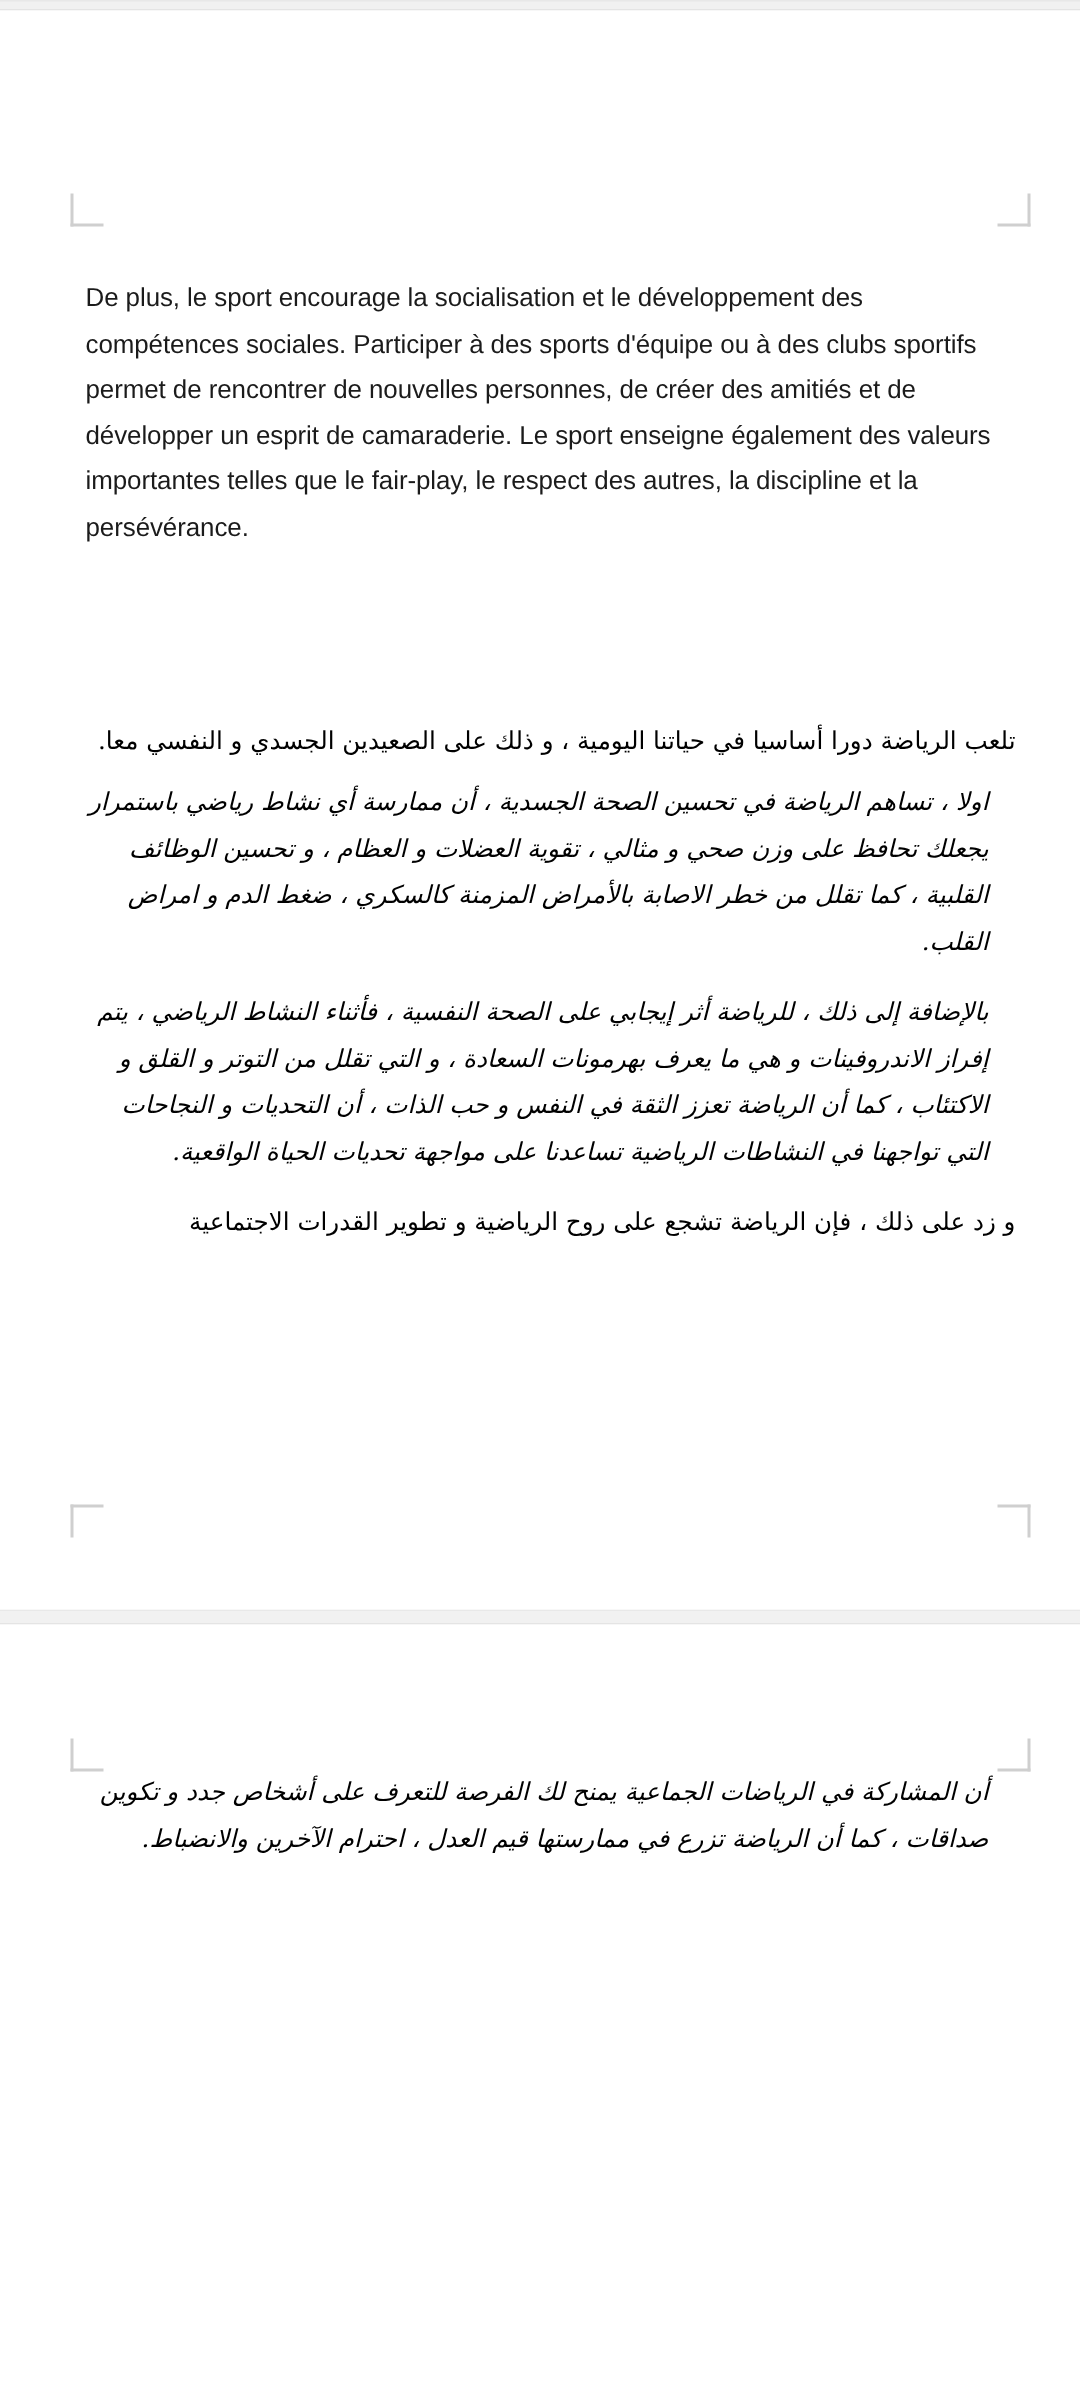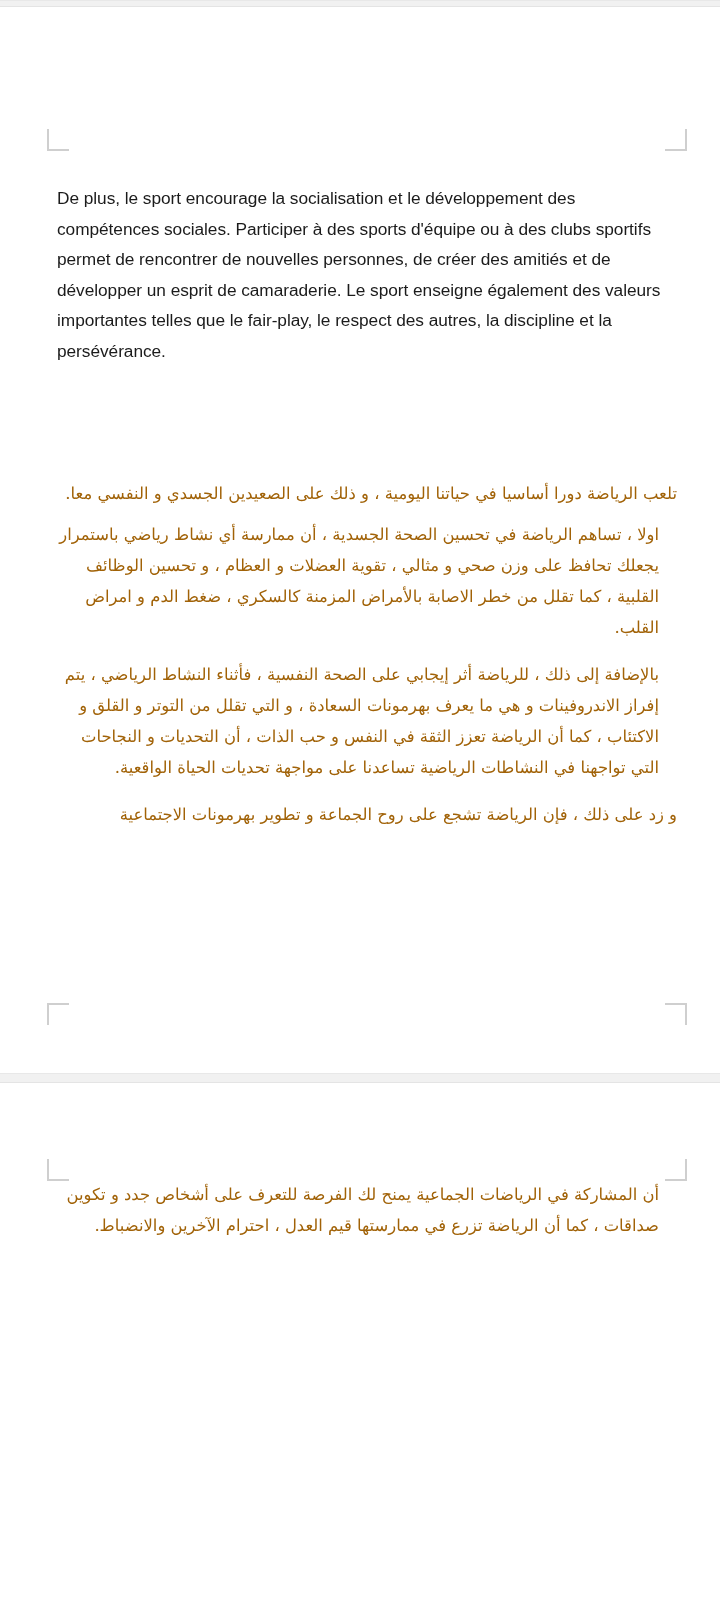--- a/index.html
+++ b/index.html
@@ -73,27 +73,28 @@
     direction: ltr;
     text-align: left;
     letter-spacing: -0.05px;
   }
 
   p.arabic {
     margin: 0;
     font-family: "DejaVu Serif", "Liberation Serif", serif;
     font-size: 16.4px;
     line-height: 31px;
-    color: #a16207;
+    color: #000000;
     direction: rtl;
     text-align: right;
     unicode-bidi: isolate;
   }
   p.arabic.indented {
     padding-right: 18px;
+    font-style: italic;
   }
 
   .sp-lg { height: 56px; }
   .sp-md { height: 16px; }
   .sp-sm { height: 10px; }
 </style>
 </head>
 <body>
 
 <div class="doc-viewport">
@@ -121,21 +122,21 @@
       <div class="sp-sm"></div>
 
       <p class="arabic indented">اولا ، تساهم الرياضة في تحسين الصحة الجسدية ، أن ممارسة أي نشاط رياضي باستمرار يجعلك تحافظ على وزن صحي و مثالي ،  تقوية العضلات و العظام ، و تحسين الوظائف القلبية ،  كما تقلل من خطر الاصابة بالأمراض المزمنة كالسكري ، ضغط الدم و امراض القلب.</p>
 
       <div class="sp-md"></div>
 
       <p class="arabic indented">بالإضافة إلى ذلك ،  للرياضة أثر إيجابي على الصحة النفسية ، فأثناء النشاط الرياضي ، يتم إفراز الاندروفينات و هي ما يعرف بهرمونات السعادة ، و التي تقلل من التوتر و القلق و الاكتئاب ، كما أن الرياضة تعزز الثقة في النفس و حب الذات ، أن التحديات و النجاحات التي تواجهنا في النشاطات الرياضية تساعدنا على مواجهة تحديات الحياة الواقعية.</p>
 
       <div class="sp-md"></div>
 
-      <p class="arabic">و  زد على ذلك ، فإن الرياضة تشجع على روح الجماعة و تطوير بهرمونات الاجتماعية</p>
+      <p class="arabic">و  زد على ذلك ، فإن الرياضة تشجع على روح الرياضية و تطوير القدرات الاجتماعية</p>
 
     </div>
   </div>
 
   <div class="page-gap gap-mid"></div>
 
   <div class="page page-two">
 
     <div class="crop crop-p2-tl"></div>
     <div class="crop crop-p2-tr"></div>

